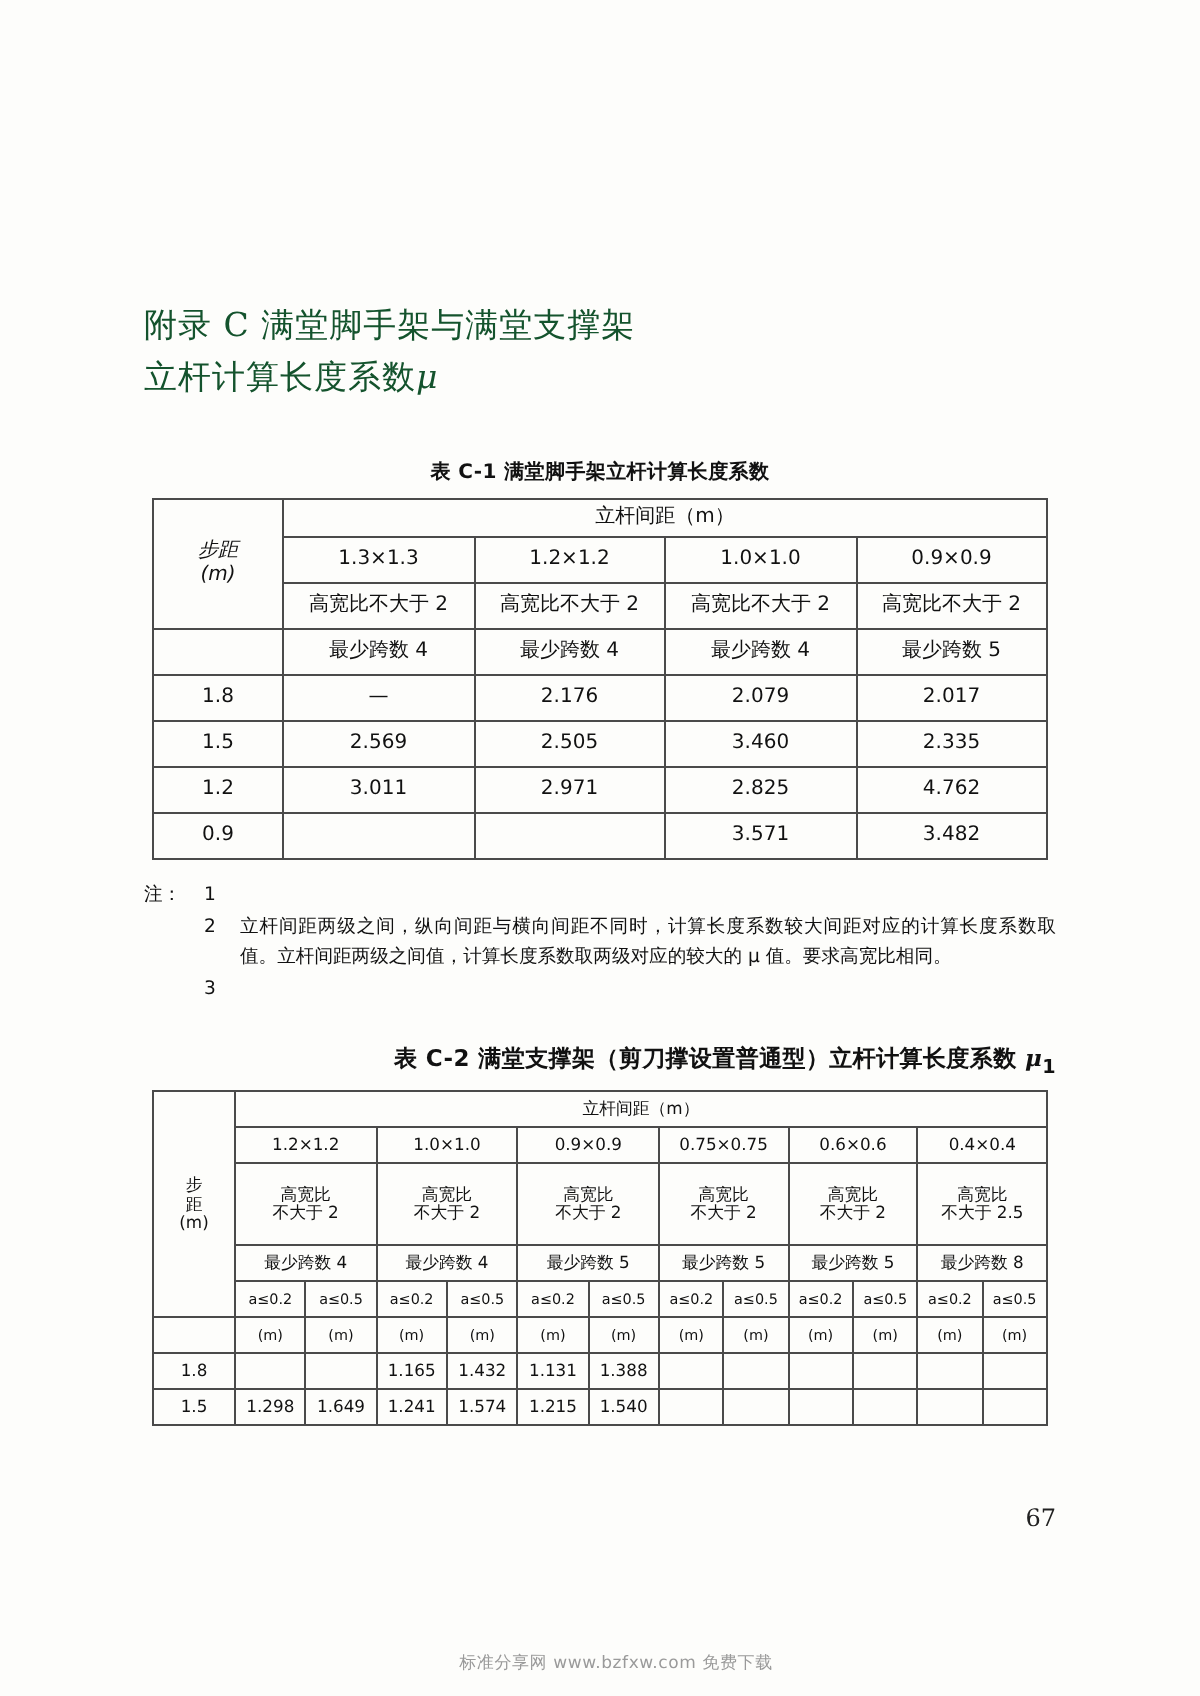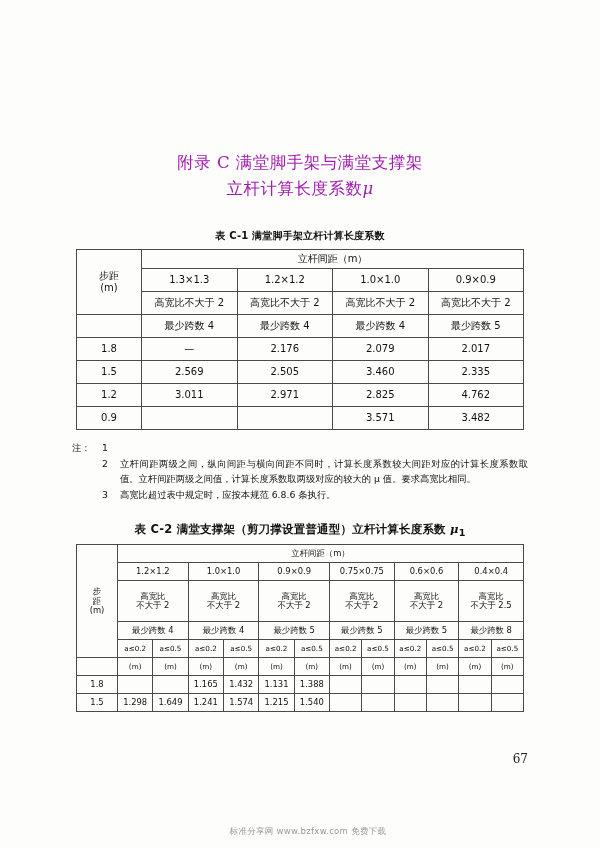--- a/index.html
+++ b/index.html
@@ -22,25 +22,25 @@
     height: 848px;
     background: #fdfdfb;
   }
   .content {
     position: absolute;
     left: 72px;
     top: 150px;
     width: 456px;
   }
   .doc-title {
-    text-align: center;
+    text-align: left;
     font-size: 16.5px;
     line-height: 1.6;
     letter-spacing: 0.5px;
-    color: #a21caf;
+    color: #14532d;
     font-family: "DejaVu Serif", "Liberation Serif", serif;
   }
   .doc-title .line2 {
     display: block;
   }
   .mu {
     font-family: "DejaVu Serif", "Liberation Serif", serif;
     font-style: italic;
   }
   .tbl-caption {
@@ -48,20 +48,21 @@
     font-size: 10px;
     font-weight: bold;
     margin-top: 26px;
     margin-bottom: 6px;
     color: #111;
     letter-spacing: 0.2px;
   }
   .tbl-caption.c2 {
     font-size: 11.5px;
     margin-top: 20px;
+    text-align: right;
   }
   table {
     border-collapse: collapse;
     width: 100%;
     font-size: 9.5px;
     color: #111;
   }
   table td, table th {
     border: 1px solid #4a4a4a;
     text-align: center;
@@ -77,20 +78,21 @@
   }
   #table-c1 td {
     height: 22px;
     font-size: 10px;
   }
   #table-c1 .hdr-span {
     height: 18px;
   }
   #table-c1 .stepcell {
     width: 64px;
+    font-style: italic;
   }
   .notes {
     margin-top: 10px;
     font-size: 9.3px;
     line-height: 1.62;
     color: #111;
   }
   .note-row {
     display: flex;
     margin-bottom: 1px;
@@ -229,21 +231,20 @@
         <span class="note-num">1</span>
       </div>
       <div class="note-row">
         <span class="note-lbl"></span>
         <span class="note-num">2</span>
         <span class="note-txt">立杆间距两级之间，纵向间距与横向间距不同时，计算长度系数较大间距对应的计算长度系数取值。立杆间距两级之间值，计算长度系数取两级对应的较大的 μ 值。要求高宽比相同。</span>
       </div>
       <div class="note-row">
         <span class="note-lbl"></span>
         <span class="note-num">3</span>
-        <span class="note-txt">高宽比超过表中规定时，应按本规范 6.8.6 条执行。</span>
       </div>
     </div>
 
     <div class="tbl-caption c2">
       <span>表 C-2   满堂支撑架（剪刀撑设置普通型）立杆计算长度系数 </span><span class="mu">μ</span><sub>1</sub>
     </div>
 
     <table id="table-c2">
       <tbody>
         <tr>

